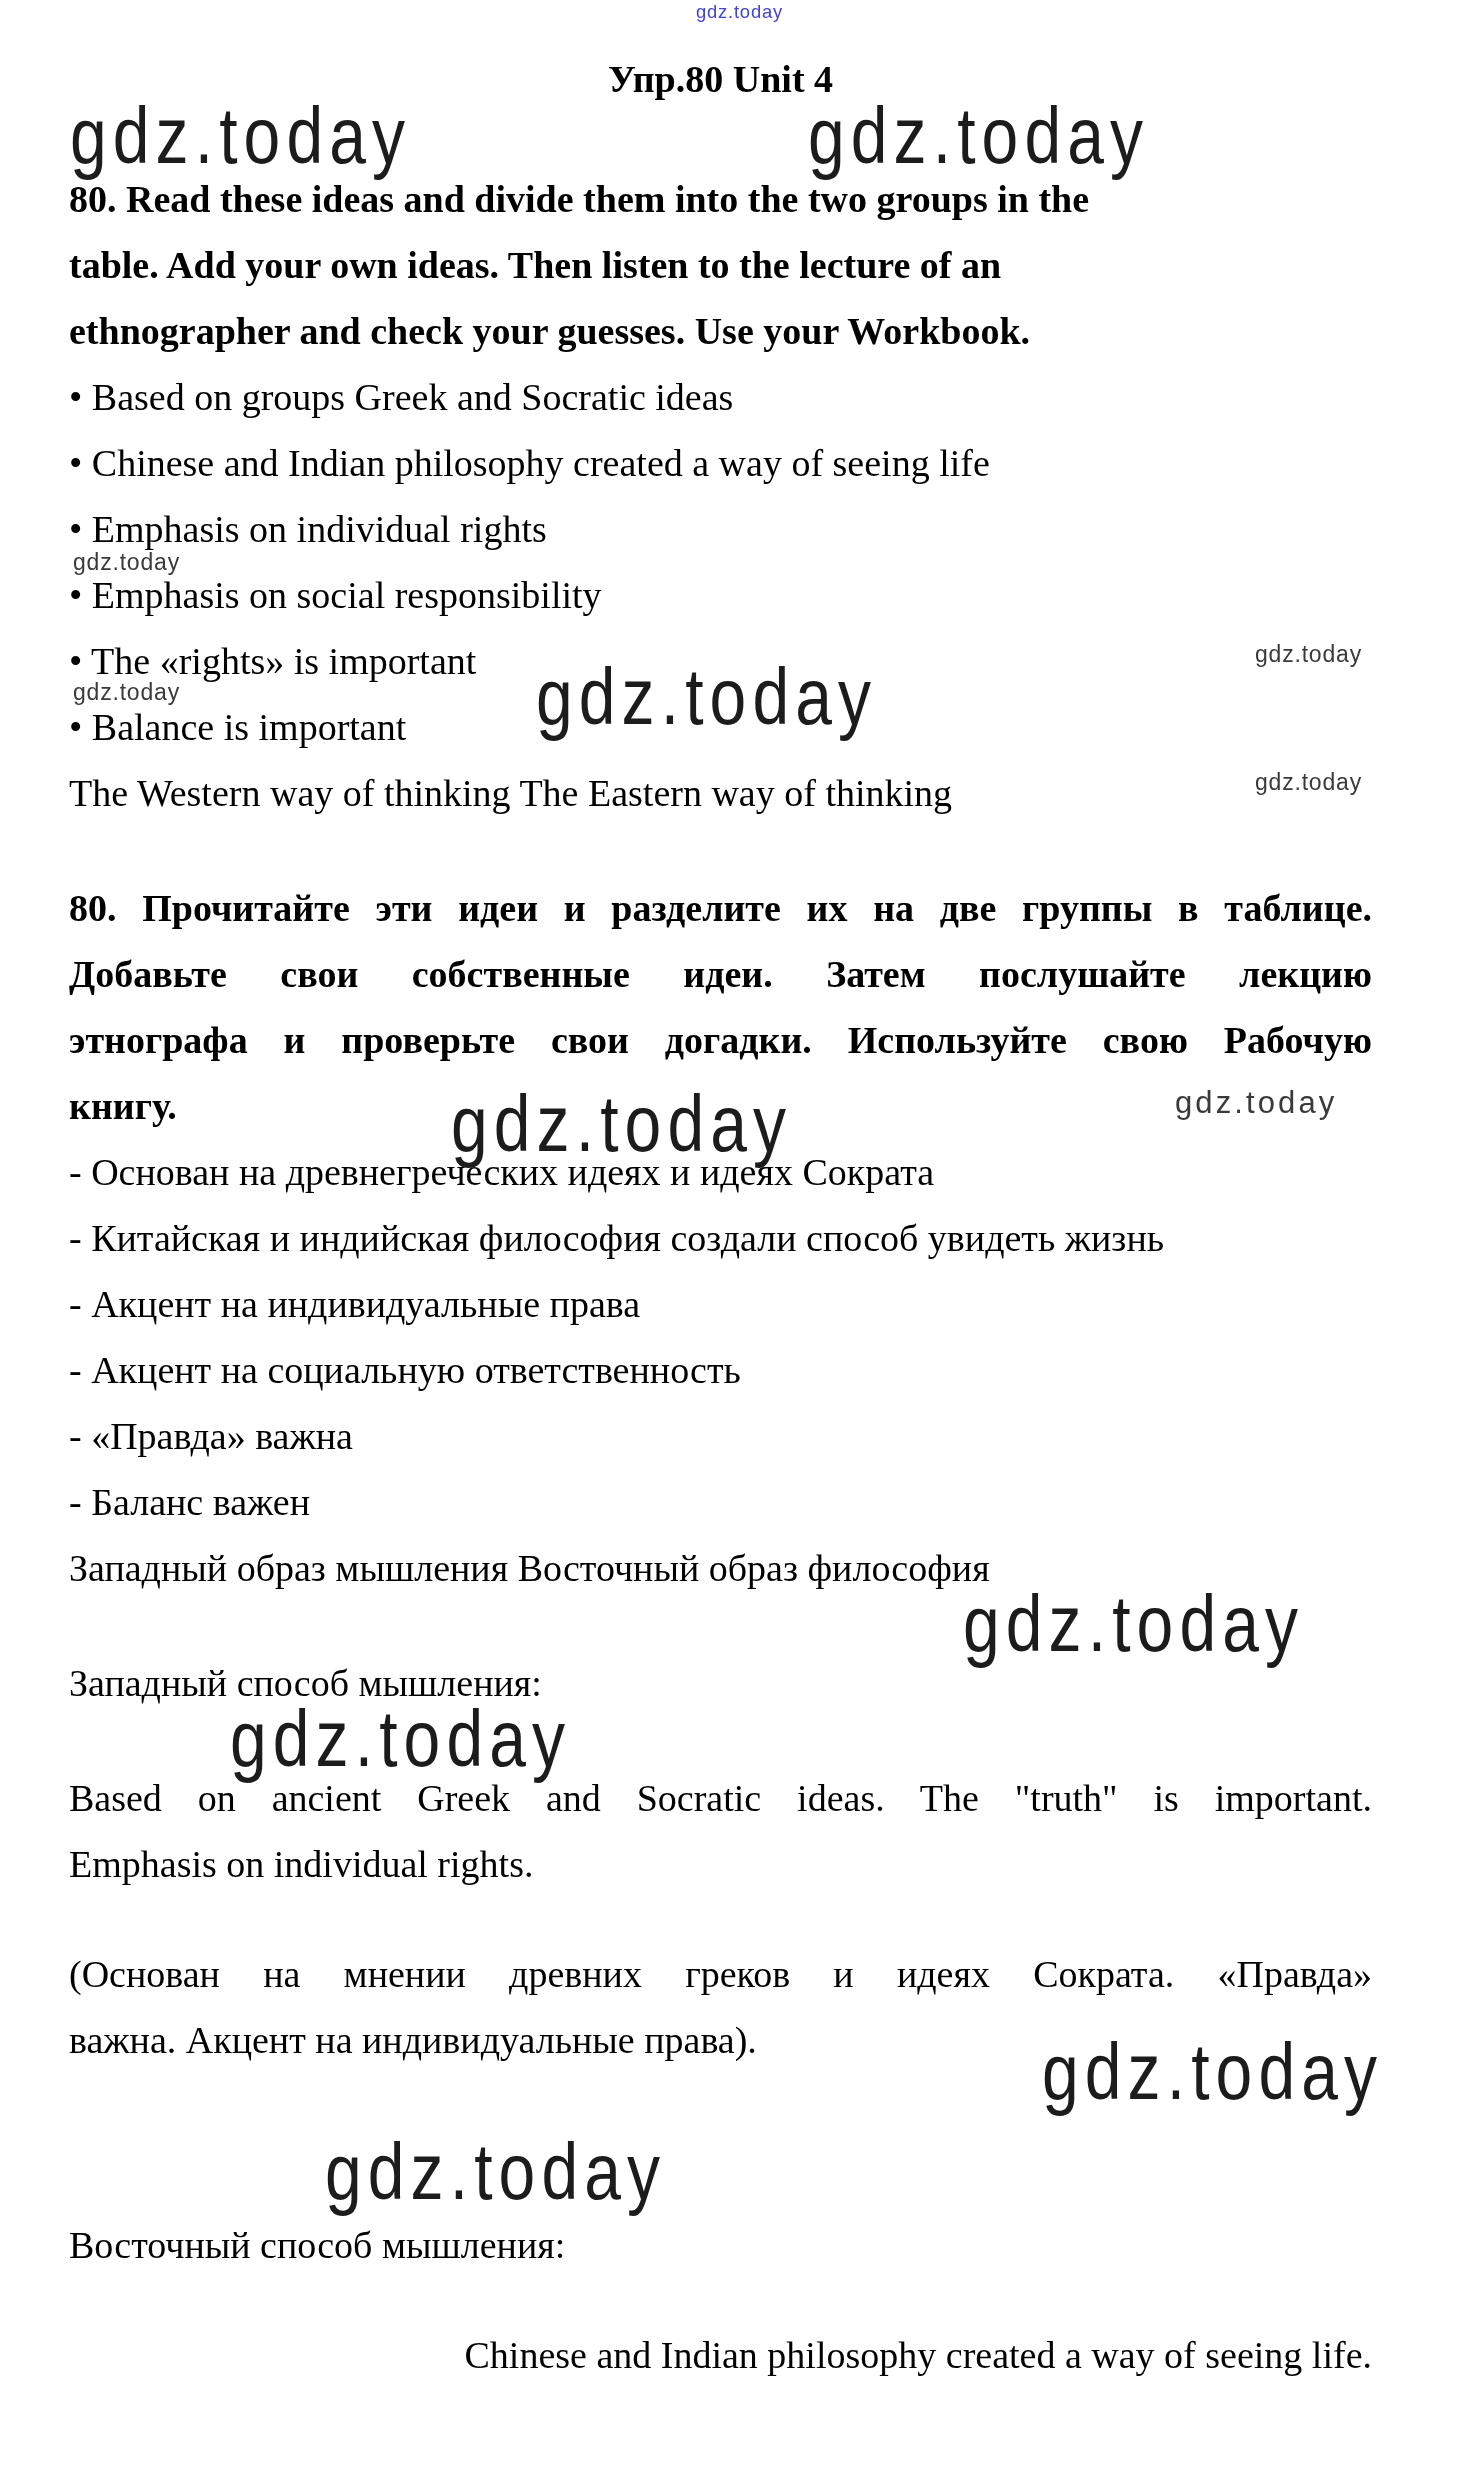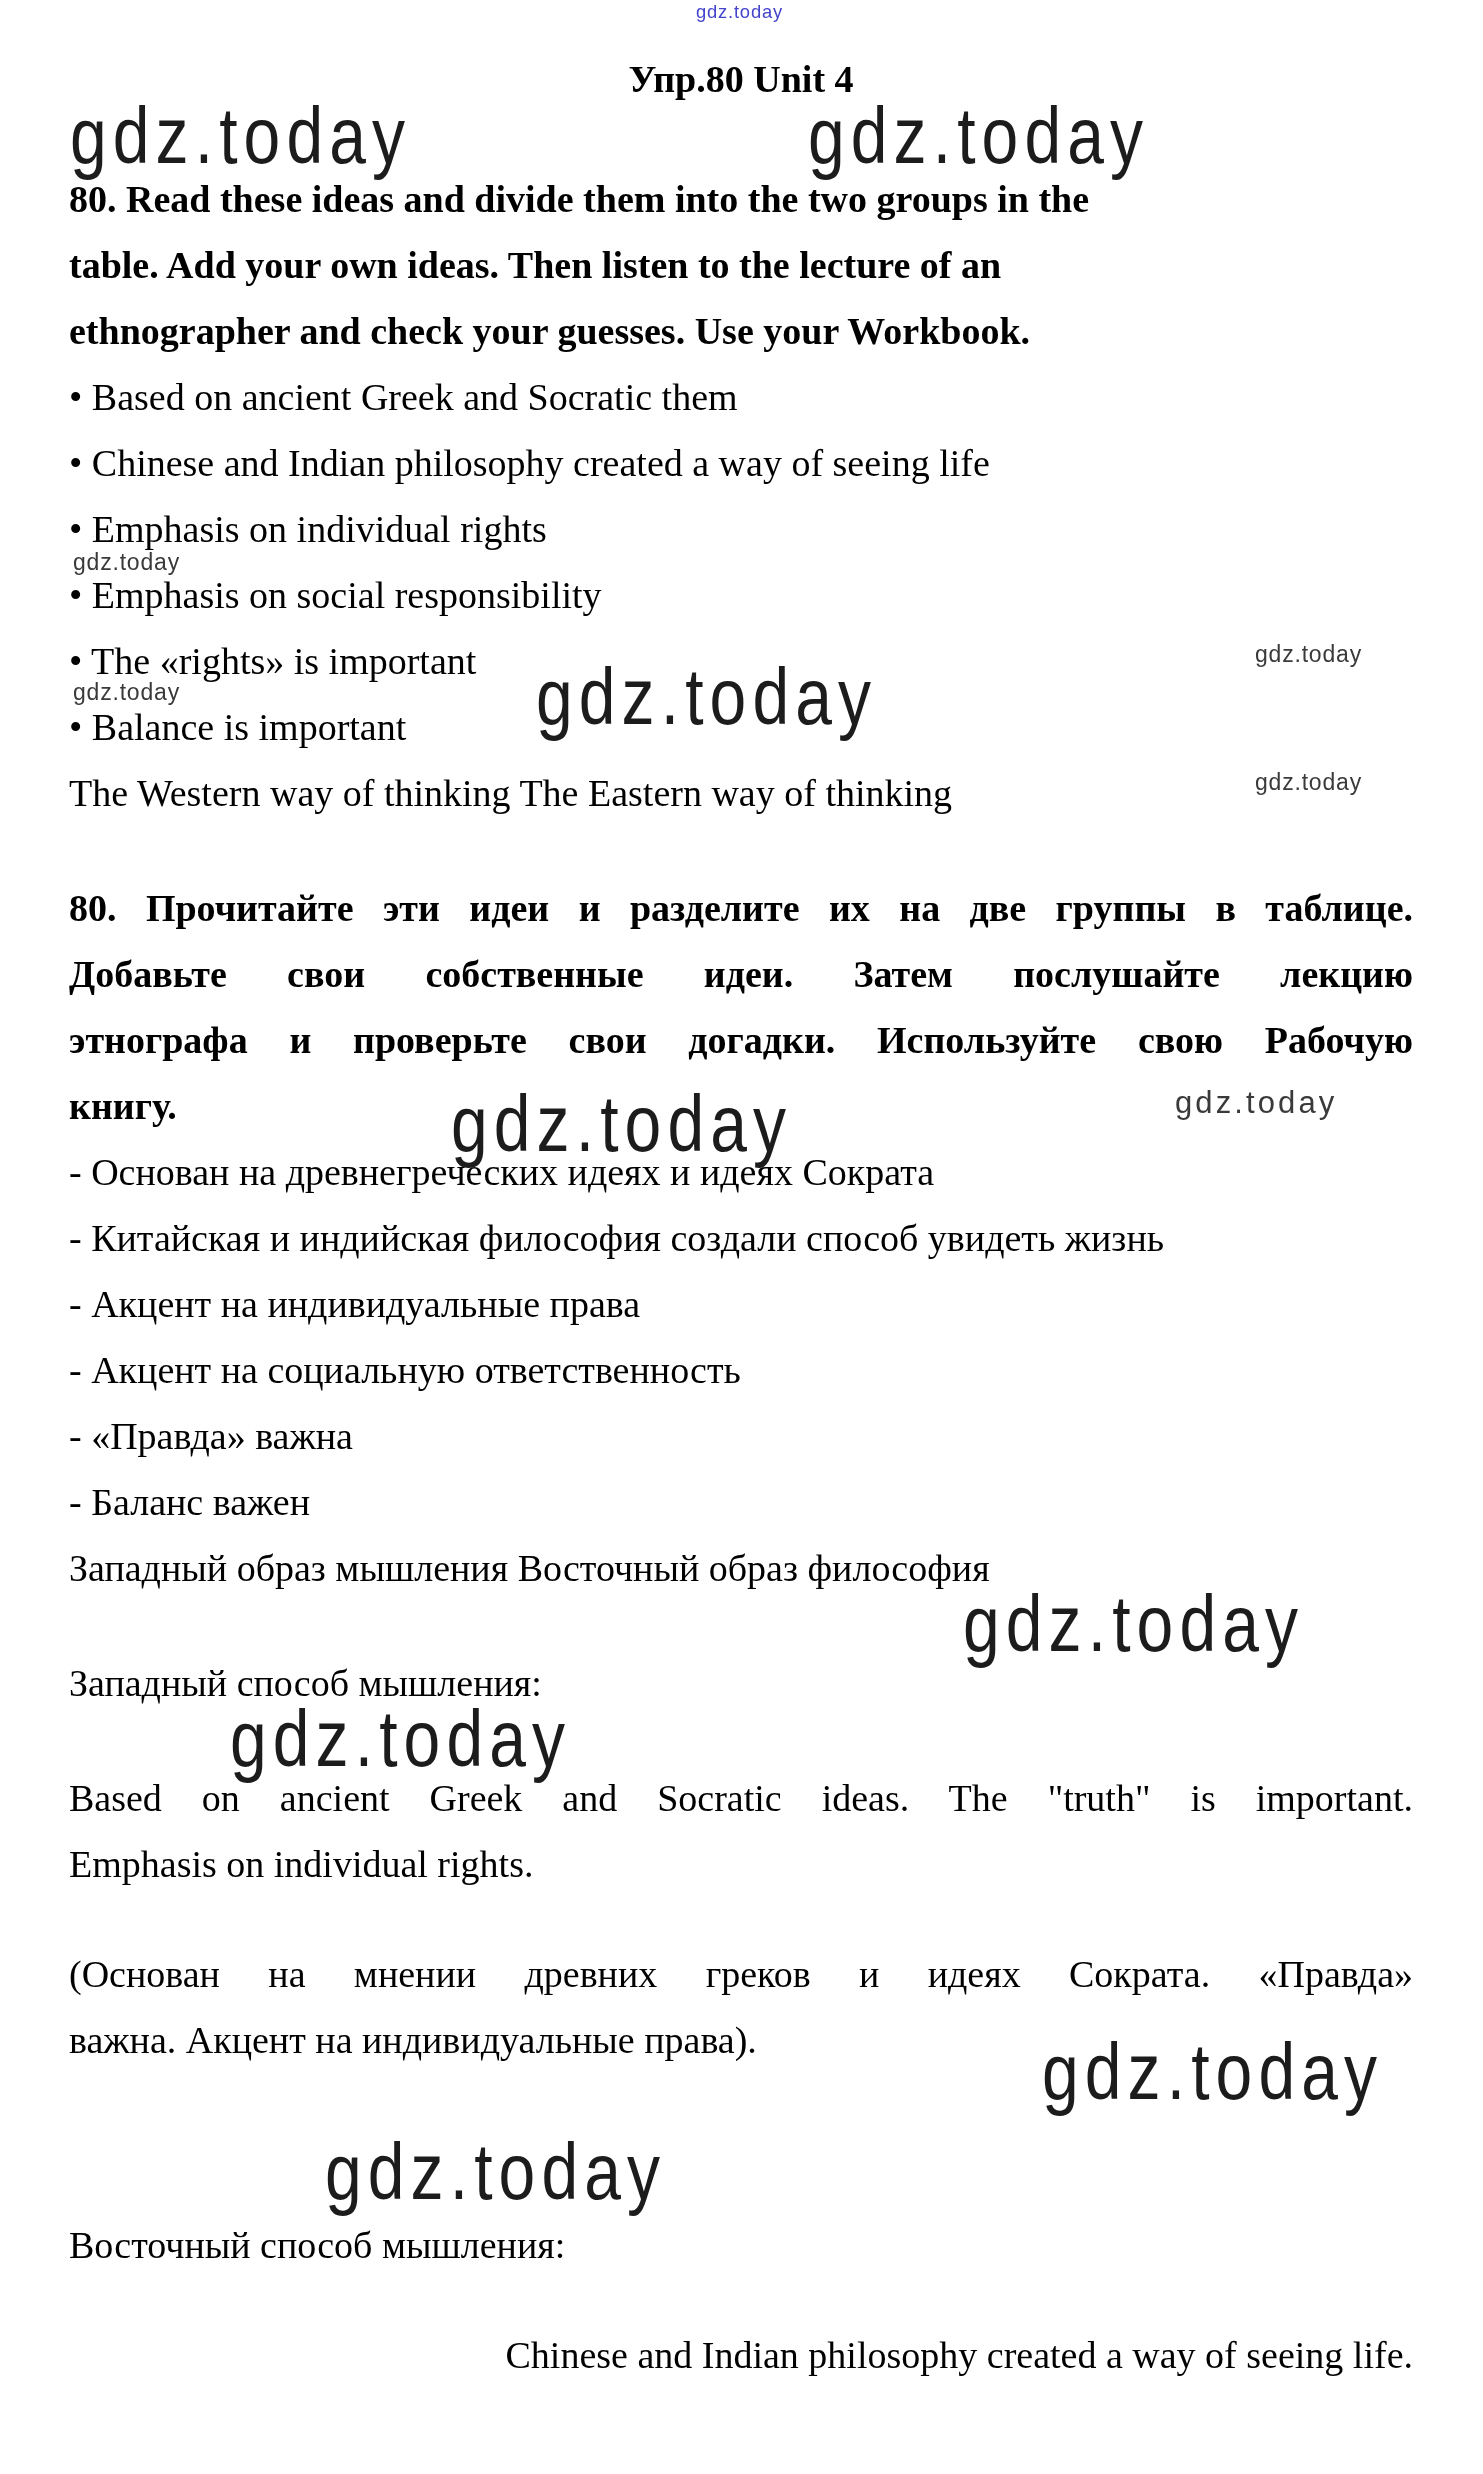--- a/index.html
+++ b/index.html
@@ -8,21 +8,21 @@
     height: 2475px;
     background: #ffffff;
     color: #000000;
     font-family: "Liberation Serif", serif;
     font-size: 38px;
     position: relative;
     overflow: hidden;
   }
   .content {
     position: relative;
-    padding: 0 70px 0 69px;
+    padding: 0 111px 0 69px;
     z-index: 1;
   }
   .line {
     line-height: 66px;
     white-space: nowrap;
   }
   .justify .line {
     white-space: normal;
     text-align: justify;
     text-align-last: justify;
@@ -84,21 +84,21 @@
 
   <div class="title">Упр.80 Unit 4</div>
 
   <div class="task-en bold">
       <div class="line">80. Read these ideas and divide them into the two groups in the</div>
       <div class="line">table. Add your own ideas. Then listen to the lecture of an</div>
       <div class="line">ethnographer and check your guesses. Use your Workbook.</div>
     </div>
 
   <div>
-      <div class="line">• Based on ancient Greek and Socratic them</div>
+      <div class="line">• Based on groups Greek and Socratic ideas</div>
       <div class="line">• Chinese and Indian philosophy created a way of seeing life</div>
       <div class="line">• Emphasis on individual rights</div>
       <div class="line">• Emphasis on social responsibility</div>
       <div class="line">• The «rights» is important</div>
       <div class="line">• Balance is important</div>
     </div>
 
   <div class="line">The Western way of thinking The Eastern way of thinking</div>
 
   <div class="task-ru bold justify">

